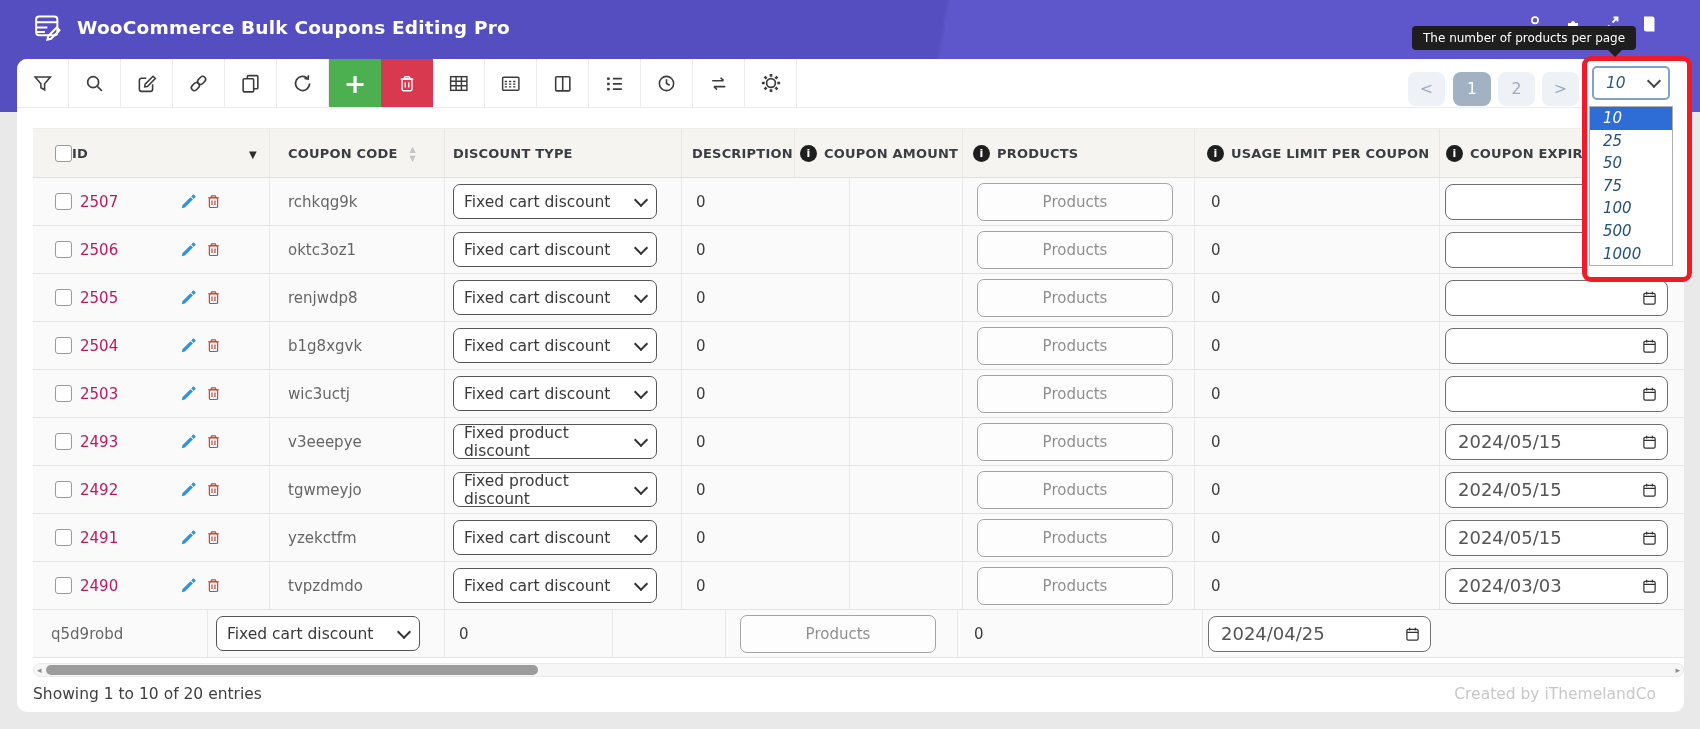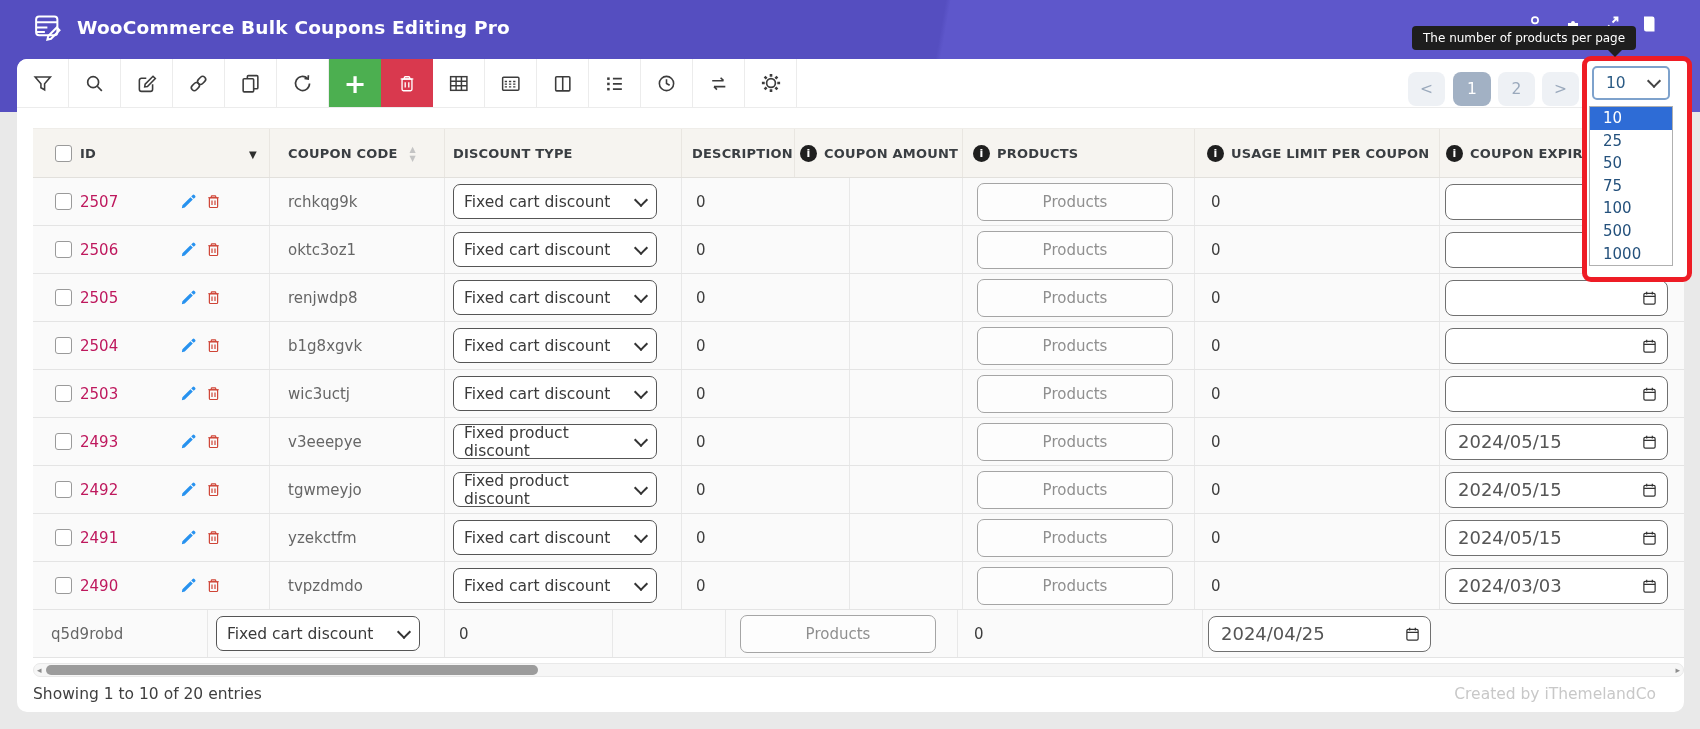--- a/index.html
+++ b/index.html
@@ -43,21 +43,21 @@
   .c1{width:237px;padding-left:22px;}
   .c2{width:175px;padding-left:18px;}
   .c3{width:237px;}
   .c4{width:168px;padding-left:14px;}
   .c5{width:113px;padding-left:10px;}
   .c6{width:232px;}
   .c7{width:245px;padding-left:16px;}
   .c8{width:244px;border-right:none;overflow:hidden;}
   .cb{width:17px;height:17px;background:#fff;border:1.5px solid #9a9a9a;border-radius:3px;
       box-sizing:border-box;flex:0 0 auto;cursor:pointer;}
-  .hlabel{margin-left:8px;}
+  .hlabel{}
   .sort-desc{margin-left:auto;padding-right:12px;cursor:pointer;}
   .sort-desc::before{content:"▼";font-size:10px;color:#2e2e2e;}
   .sorters{margin-left:12px;display:flex;flex-direction:column;line-height:7px;cursor:pointer;}
   .tri-up::before{content:"▲";font-size:8px;color:#c4c4c4;}
   .tri-dn::before{content:"▼";font-size:8px;color:#c4c4c4;}
   .info{width:17px;height:17px;border-radius:50%;background:#1f1f1f;flex:0 0 auto;
         text-align:center;margin-right:7px;}
   .info::before{content:"i";color:#fff;font-size:11px;font-weight:bold;line-height:17px;}
   .idtxt{margin-left:8px;width:100px;color:#be185d;}
   .act{display:flex;gap:9px;align-items:center;}
@@ -85,21 +85,21 @@
   .credit{position:absolute;right:28px;top:626px;font-size:15.5px;color:#c8c8c8;}
 
   
   .tooltip{position:absolute;left:1412px;top:26px;z-index:20;background:#1e1e1e;color:#fff;
            font-size:12px;padding:5px 11px;border-radius:4px;white-space:nowrap;}
   .tooltip::after{content:"";position:absolute;top:100%;right:14px;border:7px solid transparent;
                   border-top-color:#1e1e1e;}
 
   
   .size-box{position:absolute;left:1582px;top:56px;width:100px;height:216px;z-index:15;
-            border:5px solid #ee1c25;border-radius:9px;background:#fff;box-sizing:content-box;}
+            border:5px solid #ee1c25;border-radius:9px;background:#fff;box-sizing:content-box;font-style:italic;}
   .size-select{position:absolute;left:5px;top:5px;width:78px;height:34px;border:2px solid #7ea2cc;
                border-radius:5px;box-sizing:border-box;display:flex;align-items:center;
                justify-content:space-between;padding:0 9px 0 12px;font-size:15.5px;color:#2b5b85;cursor:pointer;}
   .size-select .chev{border-color:#444;}
   .size-options{position:absolute;left:2px;top:45px;width:84px;height:160px;border:1px solid #b0b0b0;
                 box-sizing:border-box;background:#fff;overflow:hidden;}
   .opt{height:22.6px;line-height:22.6px;padding-left:13px;font-size:15px;color:#24517c;cursor:pointer;}
   .opt.sel{background:#2e6cd6;color:#fff;}
 
   svg{display:block;}

